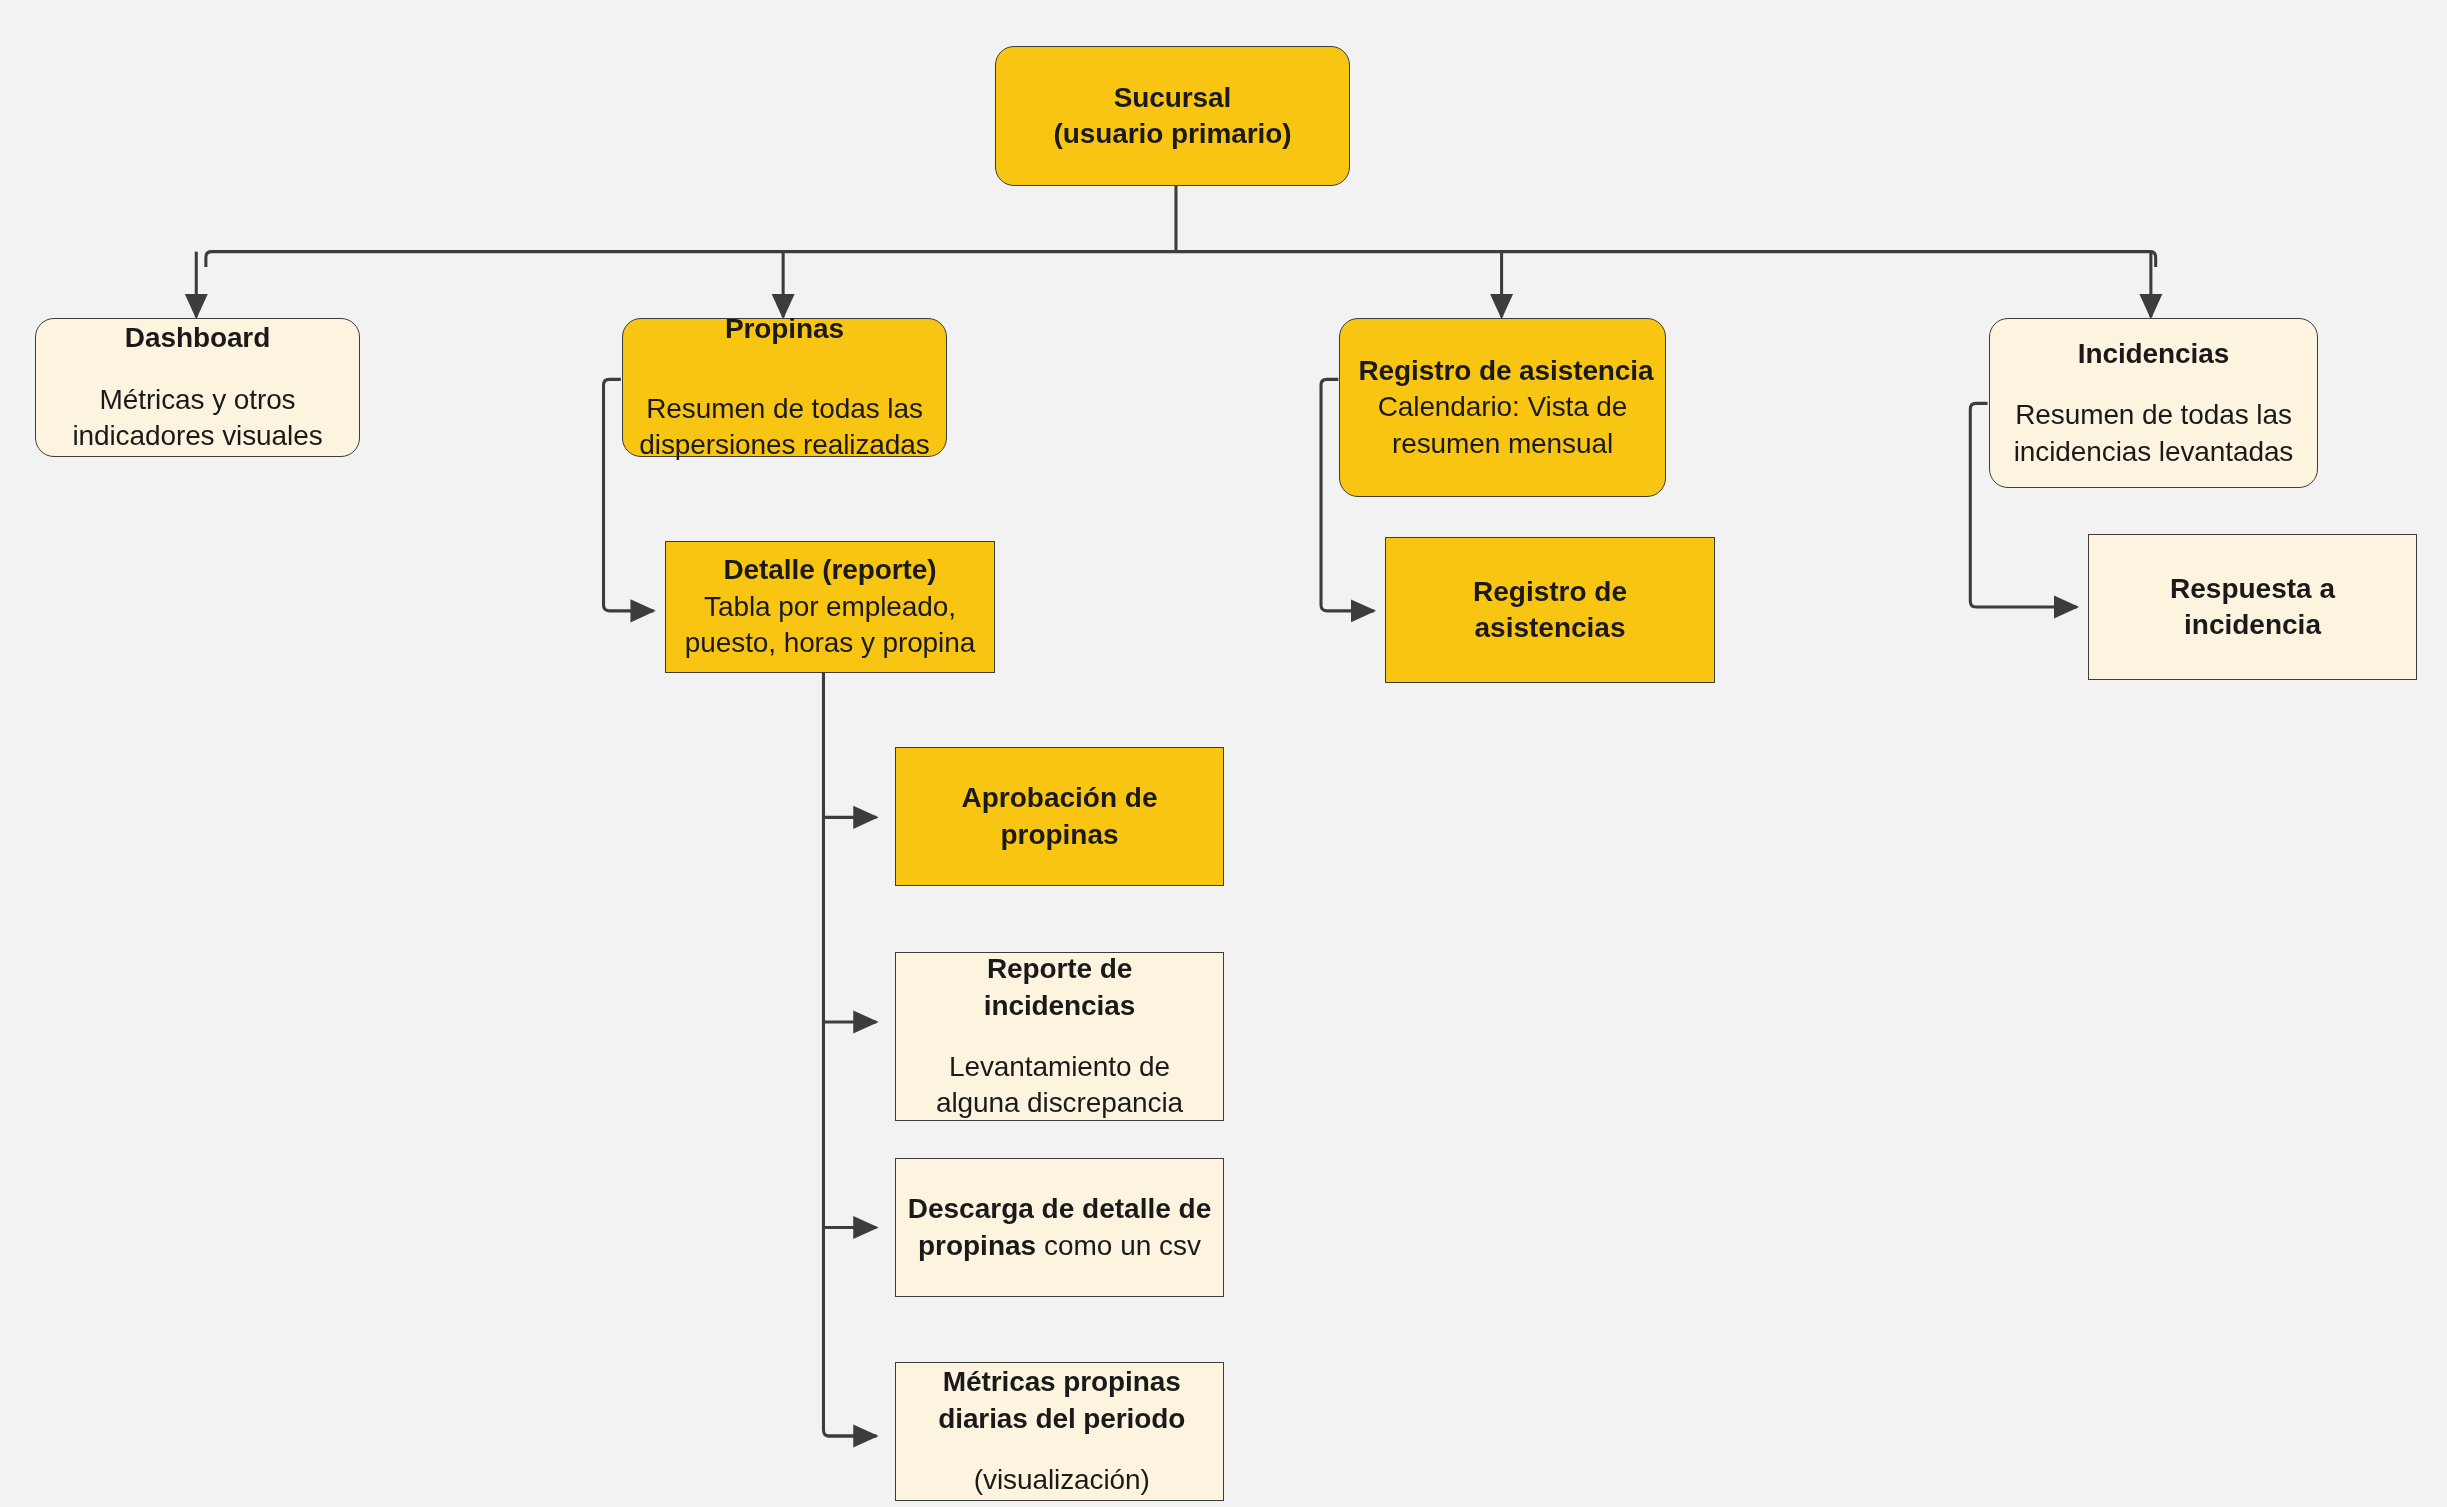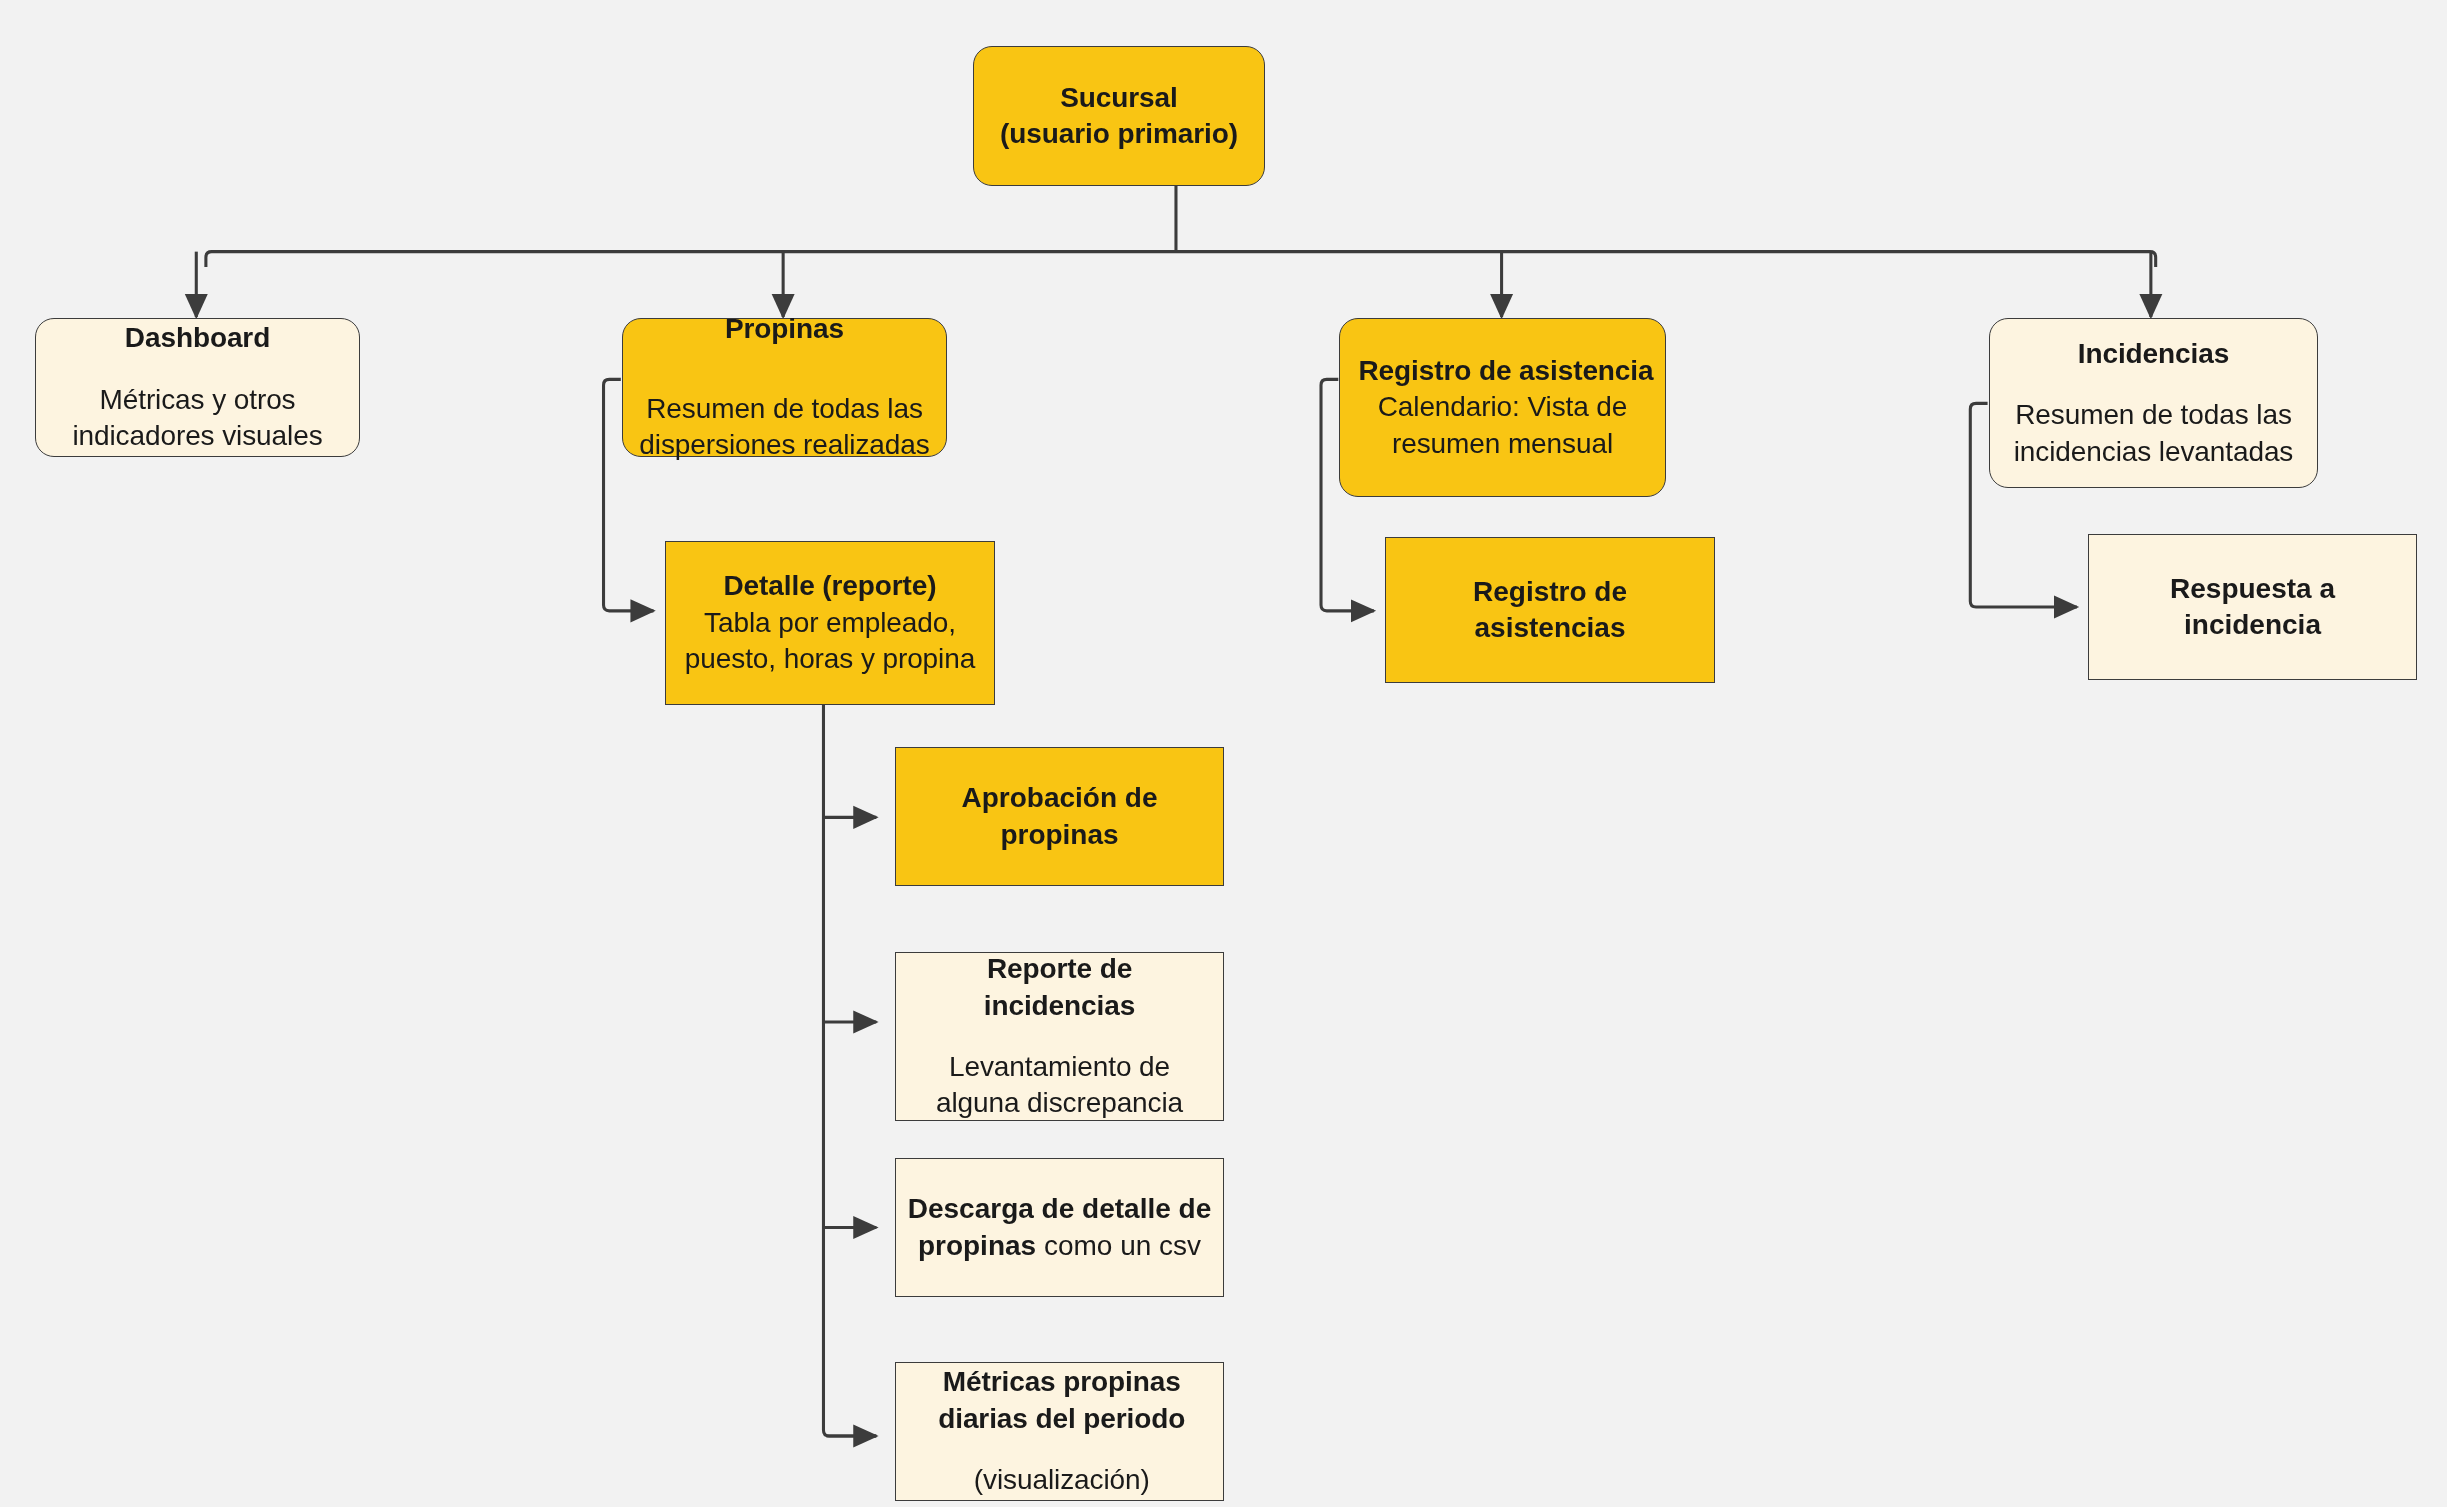--- a/index.html
+++ b/index.html
@@ -124,21 +124,21 @@
 
     <g fill="none" stroke="#3c3c3c" stroke-width="3.2">
       <path d="M 857 1278 L 912 1278" marker-end="url(#arrow)"></path>
     </g>
 
     <g fill="none" stroke="#3c3c3c" stroke-width="3.2">
       <path d="M 860 1495 L 912 1495" marker-end="url(#arrow)"></path>
     </g>
   </svg>
 
-  <div class="node round fill-yellow" style="left:973px; top:46px; width:292px; height:140px;align-items:center;">
+  <div class="node round fill-yellow" style="left:995px; top:46px; width:355px; height:140px;align-items:center;">
     <span class="n-title">Sucursal</span>
     <span class="n-title">(usuario primario)</span>
   </div>
 
   <div class="node round fill-cream" style="left:35px; top:318px; width:325px; height:139px;">
     <span class="n-title">Dashboard</span>
     <span class="n-sub">Métricas y otros indicadores visuales</span>
   </div>
 
   <div class="node round fill-yellow" style="left:622px; top:318px; width:325px; height:139px;gap:43px;">
@@ -149,21 +149,21 @@
   <div class="node round fill-yellow" style="left:1339px; top:318px; width:327px; height:179px;align-items:flex-end;">
     <span class="n-title">Registro de asistencia</span>
     <span class="n-sub">Calendario: Vista de resumen mensual</span>
   </div>
 
   <div class="node round fill-cream" style="left:1989px; top:318px; width:329px; height:170px;">
     <span class="n-title">Incidencias</span>
     <span class="n-sub">Resumen de todas las incidencias levantadas</span>
   </div>
 
-  <div class="node sharp fill-yellow" style="left:665px; top:541px; width:330px; height:164px;">
+  <div class="node sharp fill-yellow" style="left:665px; top:541px; width:330px; height:132px;">
     <span class="n-title">Detalle (reporte)</span>
     <span class="n-sub">Tabla por empleado, puesto, horas y propina</span>
   </div>
 
   <div class="node sharp fill-yellow" style="left:1385px; top:537px; width:330px; height:146px;">
     <span class="n-single">Registro de asistencias</span>
   </div>
 
   <div class="node sharp fill-cream" style="left:2088px; top:534px; width:329px; height:146px;">
     <span class="n-single">Respuesta a incidencia</span>

